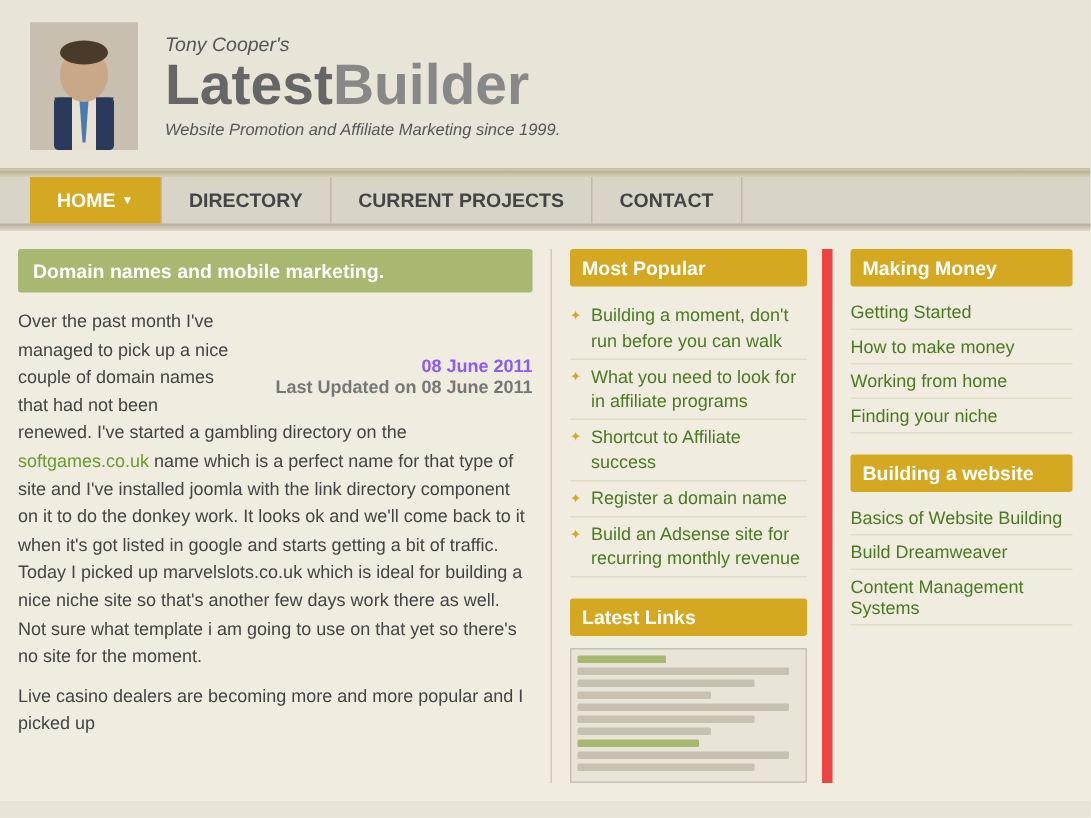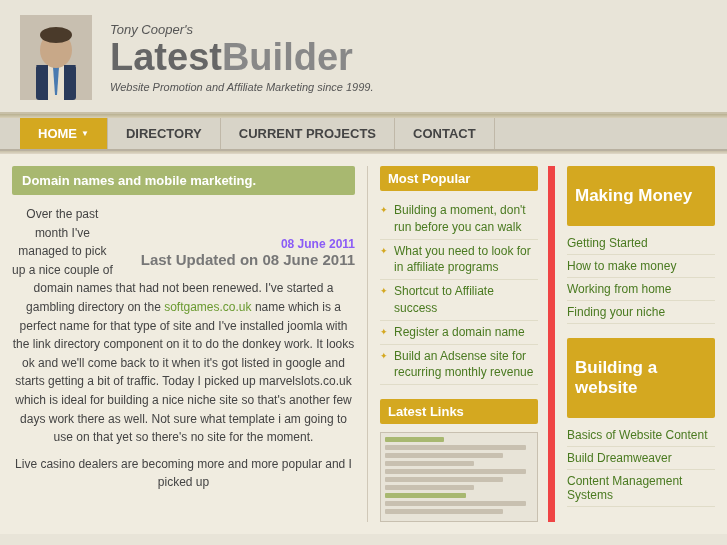--- a/index.html
+++ b/index.html
@@ -121,21 +121,20 @@
       color: #666;
       margin-left: 10px;
       margin-bottom: 6px;
       font-weight: bold;
     }
     .article-body {
       font-size: 12px;
       color: #444;
       line-height: 1.55;
       clear: none;
-      text-align: center;
     }
     .article-body p { margin-bottom: 8px; }
     .link-green { color: #6a9a30; text-decoration: none; }
 
     
     #mid-col {
       width: 185px;
       padding: 0 10px;
       border-right: 7px solid #ef4444;
     }
@@ -199,22 +198,22 @@
     .thumb-line.accent { background: #a8b870; width: 40%; }
 
     
     #right-col {
       width: 158px;
       padding-left: 10px;
     }
     .right-section-title {
       background: #d4a820;
       color: #fff;
-      padding: 20px 8px;
-      font-size: 17px;
+      padding: 5px 8px;
+      font-size: 13px;
       font-weight: bold;
       margin-bottom: 6px;
       border-radius: 2px;
     }
     .right-link-list {
       list-style: none;
       margin-bottom: 14px;
     }
     .right-link-list li {
       padding: 4px 0;
@@ -273,21 +272,21 @@
 
 <div style="height:3px; background: linear-gradient(to bottom,#c8c0a8,#e0d8c8);"></div>
 
 <div id="content">
 
   <div id="left-col">
     <div id="article-title">Domain names and mobile marketing.</div>
 
     <div class="article-meta">
       <div style="font-size:12px; color:#8b5cf6;margin-top:32px;">08 June 2011</div>
-      <div style="font-size:15px; color:#777;margin-left:18px;">Last Updated on 08 June 2011</div>
+      <div style="font-size:12px; color:#777;margin-left:18px;">Last Updated on 08 June 2011</div>
     </div>
 
     <div class="article-body">
       <p>
         <span>Over the past month I've managed to pick up a nice couple of domain names that had not been renewed. I've started a gambling directory on the</span>
         <a class="link-green" href="#">softgames.co.uk</a>
         <span>name which is a perfect name for that type of site and I've installed joomla with the link directory component on it to do the donkey work. It looks ok and we'll come back to it when it's got listed in google and starts getting a bit of traffic. Today I picked up marvelslots.co.uk which is ideal for building a nice niche site so that's another few days work there as well. Not sure what template i am going to use on that yet so there's no site for the moment.</span>
       </p>
       <p>Live casino dealers are becoming more and more popular and I picked up</p>
     </div>
@@ -324,19 +323,19 @@
     <div class="right-section-title">Making Money</div>
     <ul class="right-link-list">
       <li>Getting Started</li>
       <li>How to make money</li>
       <li>Working from home</li>
       <li>Finding your niche</li>
     </ul>
 
     <div class="right-section-title">Building a website</div>
     <ul class="right-link-list">
-      <li>Basics of Website Content</li>
+      <li>Basics of Website Building</li>
       <li>Build Dreamweaver</li>
       <li>Content Management Systems</li>
     </ul>
   </div>
 
 </div>
 
 </body></html>

